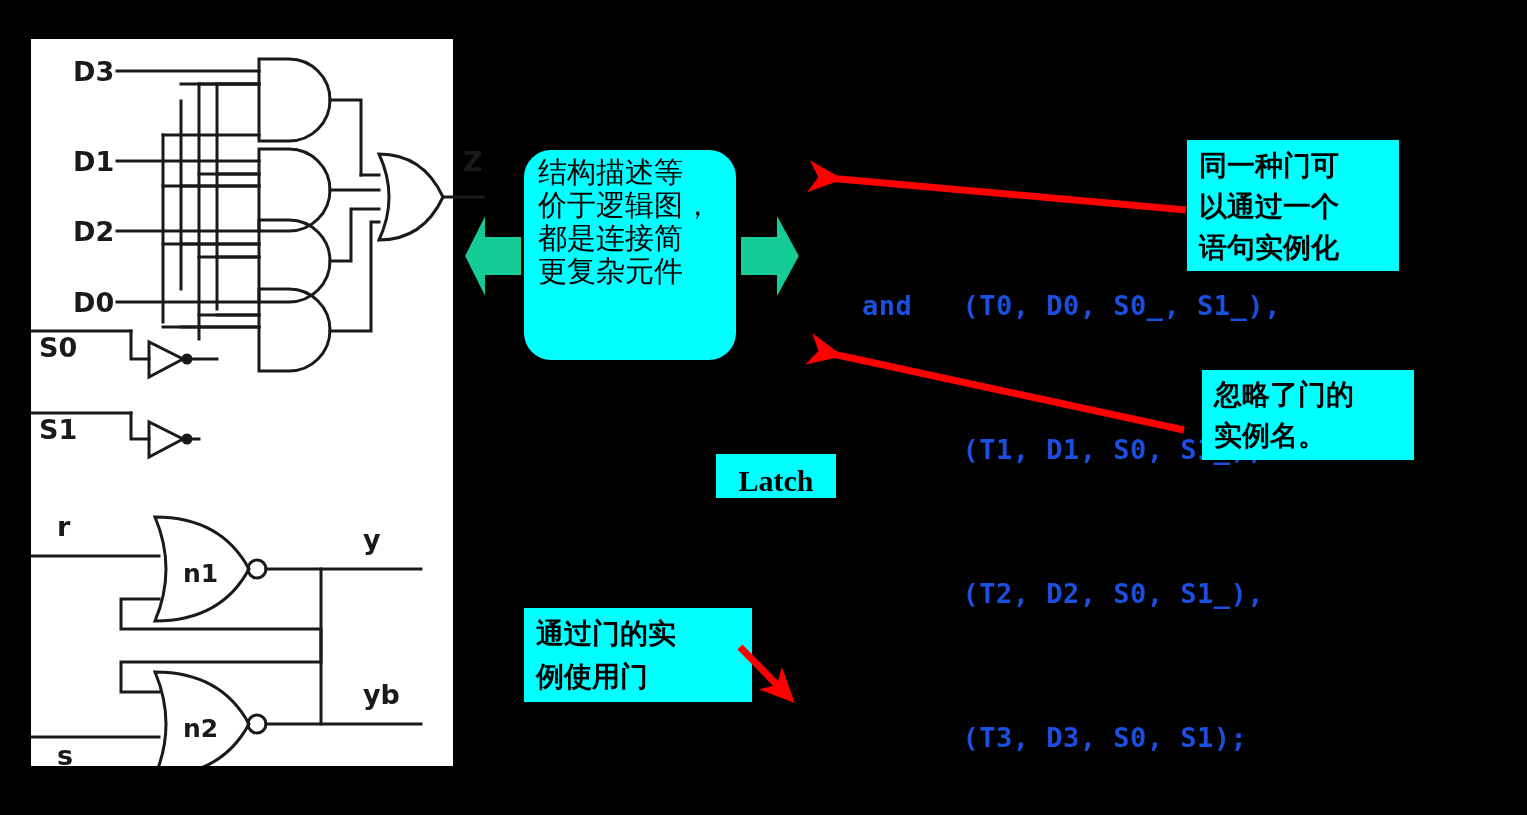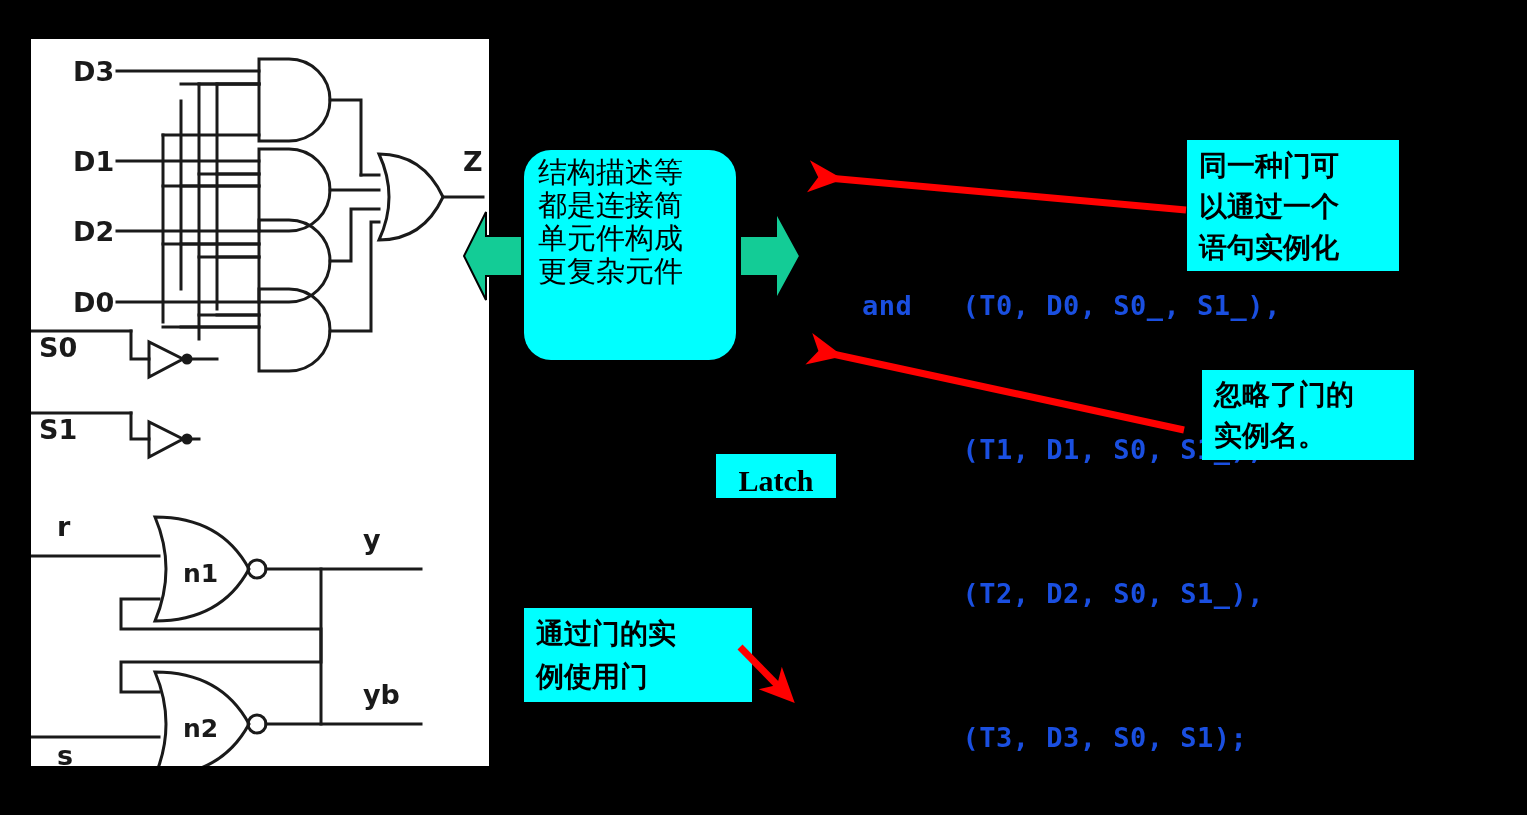--- a/index.html
+++ b/index.html
@@ -18,21 +18,21 @@
     width: 1527px;
     height: 815px;
     background: #000000;
   }
 
   
   .figure-panel {
     position: absolute;
     left: 31px;
     top: 39px;
-    width: 458px;
+    width: 422px;
     height: 727px;
     background: #ffffff;
   }
   .figure-svg { display: block; }
 
   
   .cyan-box {
     position: absolute;
     background: #00ffff;
     color: #000000;
@@ -249,22 +249,22 @@
   <svg class="green-arrow" style="left:462px; top:206px;" width="62" height="100">
     <polygon points="60,6 60,30 24,30 24,6 2,50 24,94 24,70 60,70 60,94" fill="#13cc96" stroke="#000000" stroke-width="2" transform="translate(0,0)"></polygon>
   </svg>
 
   <svg class="green-arrow" style="left:738px; top:206px;" width="66" height="100">
     <polygon points="2,30 38,30 38,6 62,50 38,94 38,70 2,70" fill="#13cc96" stroke="#000000" stroke-width="2"></polygon>
   </svg>
 
   <div class="cyan-box" id="box-struct">
     <span class="line">结构描述等</span>
+    <span class="line">价于逻辑图，</span>
     <span class="line">都是连接简</span>
-    <span class="line">单元件构成</span>
     <span class="line">更复杂元件</span>
   </div>
 
   <div id="code-block">
     <span class="code-line">and   (T0, D0, S0_, S1_),</span>
     <span class="code-line">      (T1, D1, S0, S1_),</span>
     <span class="code-line">      (T2, D2, S0, S1_),</span>
     <span class="code-line">      (T3, D3, S0, S1);</span>
     
     

